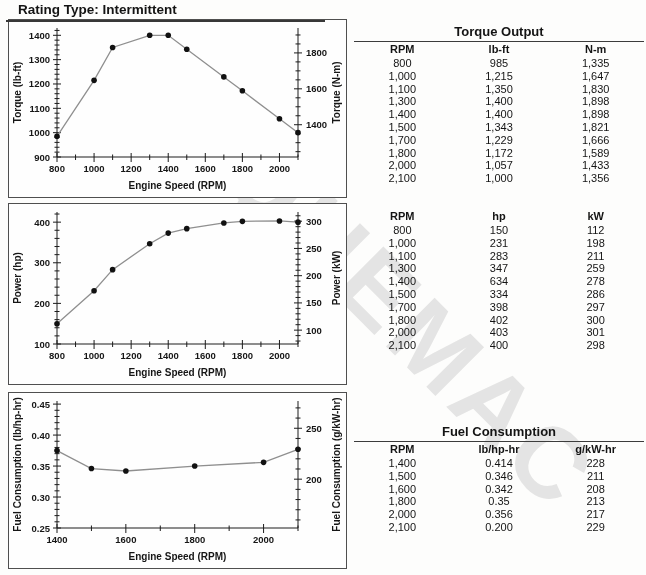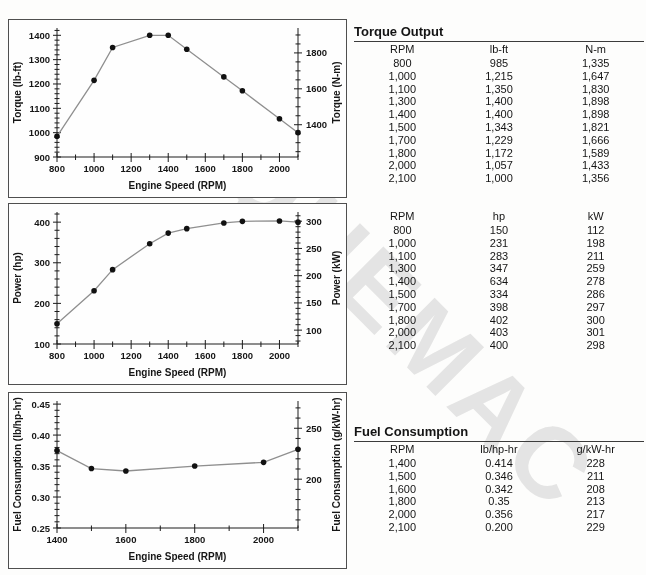--- a/index.html
+++ b/index.html
@@ -12,31 +12,32 @@
         color:rgba(172,172,172,0.30);transform:rotate(45deg);z-index:0;pointer-events:none;}
   .chart-box{position:absolute;left:8px;width:337px;border:1px solid #4f4f4f;background:#fefefe;z-index:1;}
   .cb0{top:19px;height:177px}
   .cb1{top:203px;height:180px}
   .cb2{top:392px;height:175px}
   .chart-box svg{display:block;}
   svg text.tick{font:bold 9.5px "Liberation Sans",sans-serif;fill:#161616;}
   svg text.axlabel{font:bold 10px "Liberation Sans",sans-serif;fill:#161616;}
   .data-table{position:absolute;left:354px;width:290px;z-index:1;}
   .t0{top:24px}.t1{top:210px}.t2{top:424px}
-  .tbl-title{text-align:left;font-weight:bold;font-size:13px;padding-bottom:2px;margin-bottom:1px;
+  .tbl-title{text-align:center;font-weight:bold;font-size:13px;padding-bottom:2px;margin-bottom:1px;
         border-bottom:1.5px solid #3c3c3c;}
   .data-table table{width:100%;border-collapse:collapse;table-layout:fixed;}
-  .data-table th{font-size:11px;font-weight:normal;text-align:center;padding:0 0 1px 0;line-height:13px;}
+  .data-table th{font-size:11px;font-weight:bold;text-align:center;padding:0 0 1px 0;line-height:13px;}
   .data-table td{font-size:11px;text-align:center;padding:0;line-height:12.8px;}
 </style>
 </head>
 <body>
 
 <div class="page">
   <div class="watermark">QUEMAC</div>
+  <div class="page-title">Rating Type: Intermittent</div>
 
   <div class="chart-box cb0">
     <svg width="337" height="177">
         <line x1="48" y1="8" x2="48" y2="137" stroke="#1c1c1c" stroke-width="1"></line>
         <line x1="289" y1="8" x2="289" y2="137" stroke="#1c1c1c" stroke-width="1"></line>
         <line x1="48" y1="137" x2="289" y2="137" stroke="#1c1c1c" stroke-width="1"></line>
         <line x1="48" y1="133" x2="48" y2="142" stroke="#1c1c1c" stroke-width="1"></line>
         <text x="48" y="152" text-anchor="middle" class="tick">800</text>
         <line x1="85.07692307692308" y1="133" x2="85.07692307692308" y2="142" stroke="#1c1c1c" stroke-width="1"></line>
         <text x="85.07692307692308" y="152" text-anchor="middle" class="tick">1000</text>

